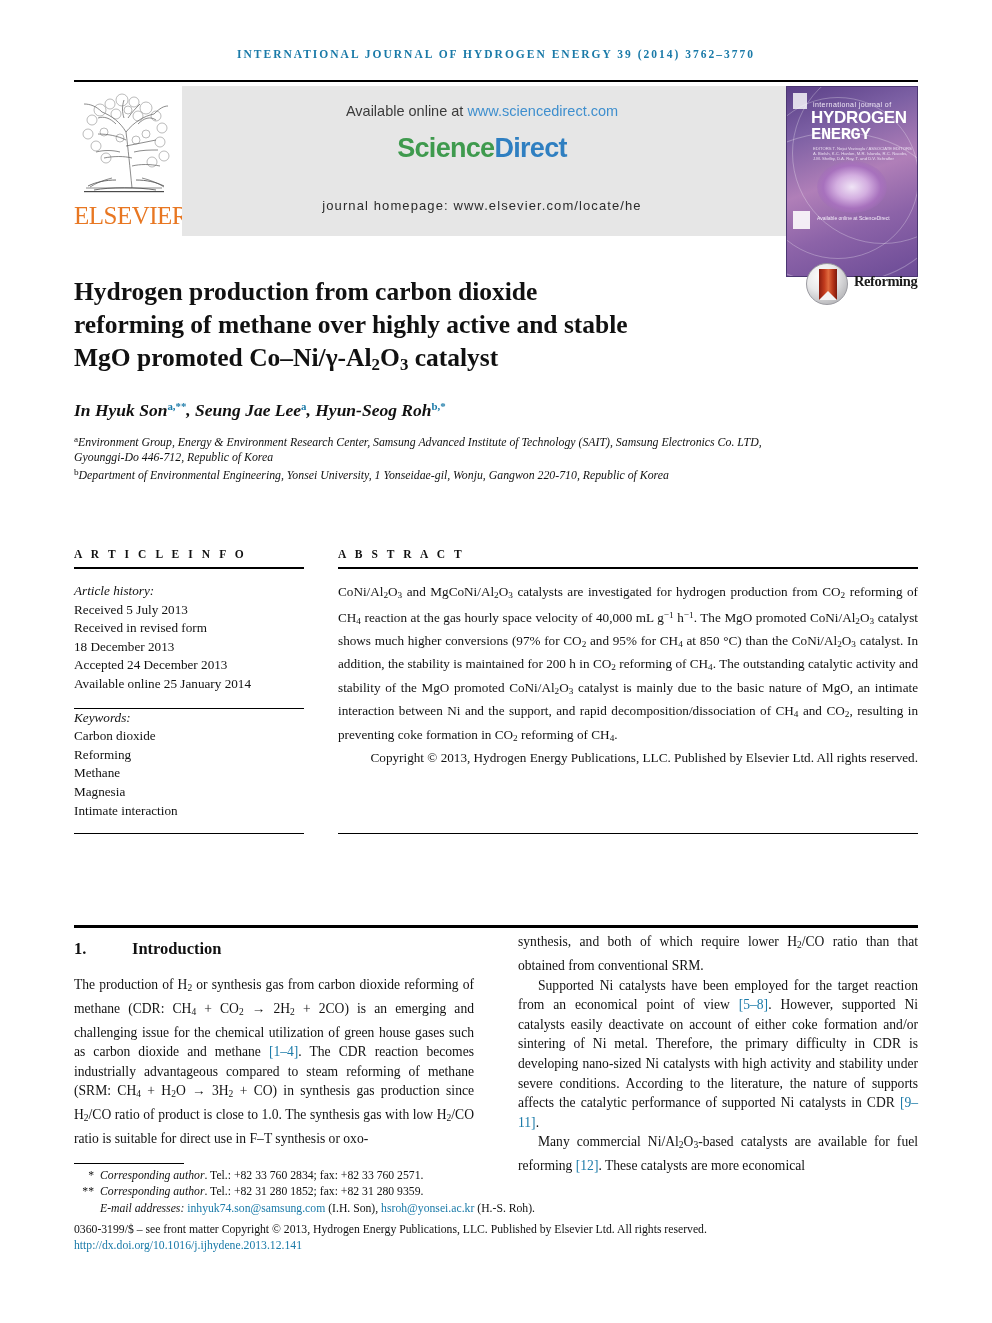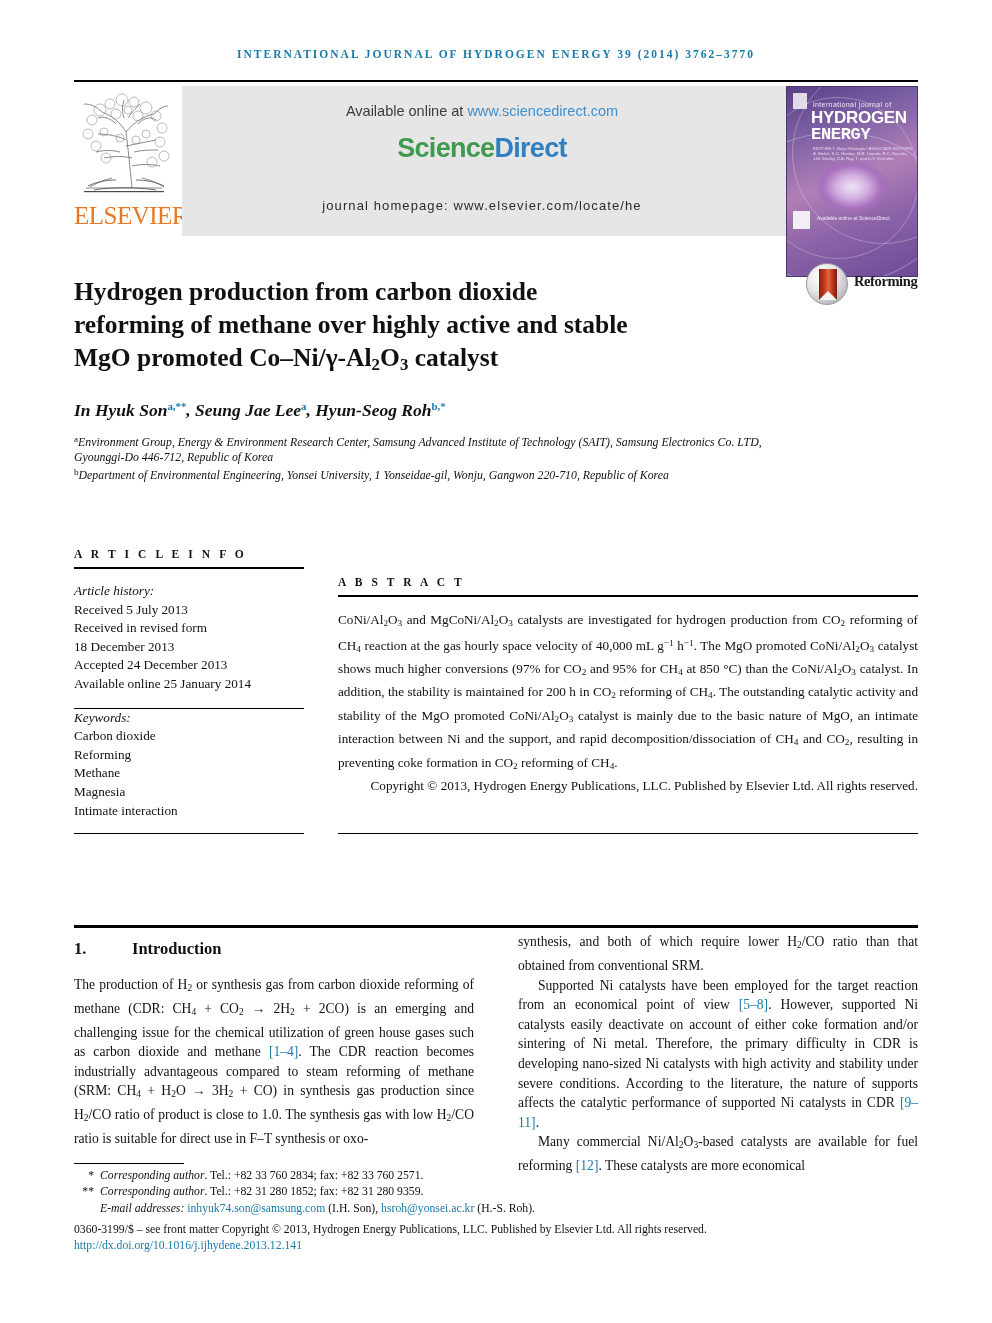--- a/index.html
+++ b/index.html
@@ -267,21 +267,20 @@
     position: absolute;
     left: 74px;
     top: 548px;
     width: 230px;
   }
   .col-right {
     position: absolute;
     left: 338px;
     top: 548px;
     width: 580px;
-    margin-top: 28px;
   }
   .sec-label {
     font-family: "Liberation Serif", serif;
     font-size: 11.5px;
     font-weight: bold;
     letter-spacing: 3.1px;
     color: #111;
   }
   .hr-thin2 {
     margin-top: 7px;

